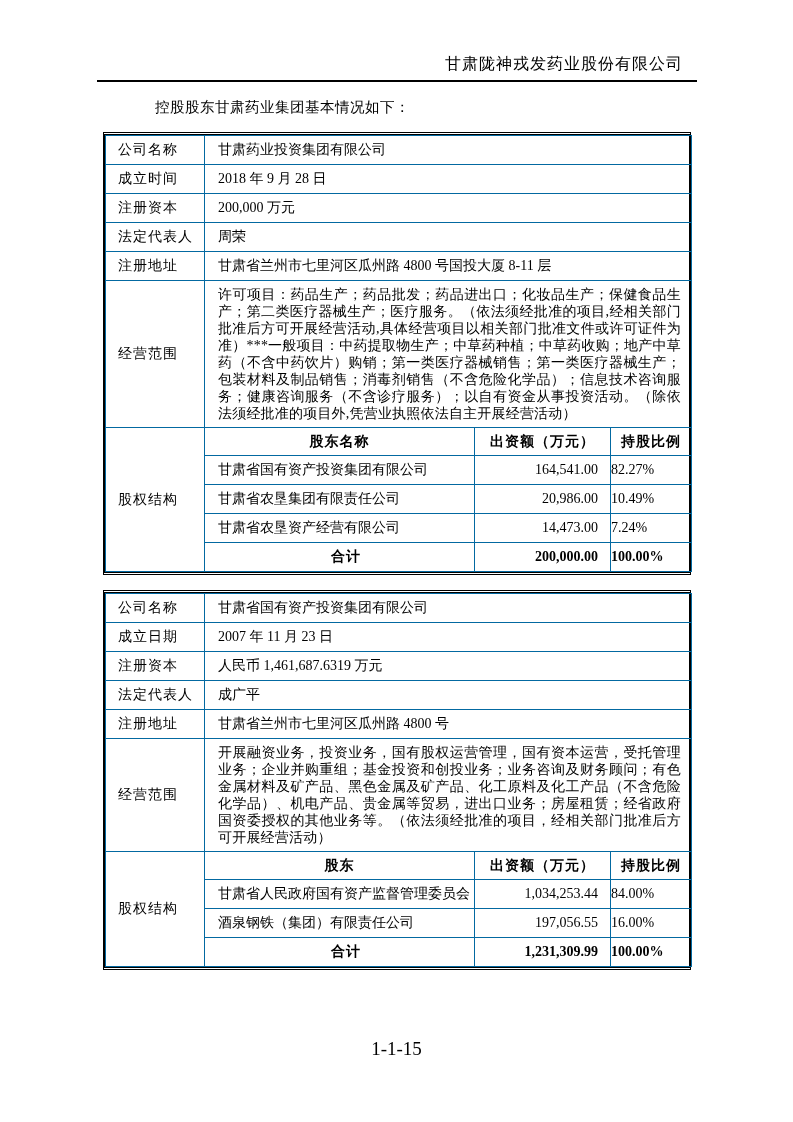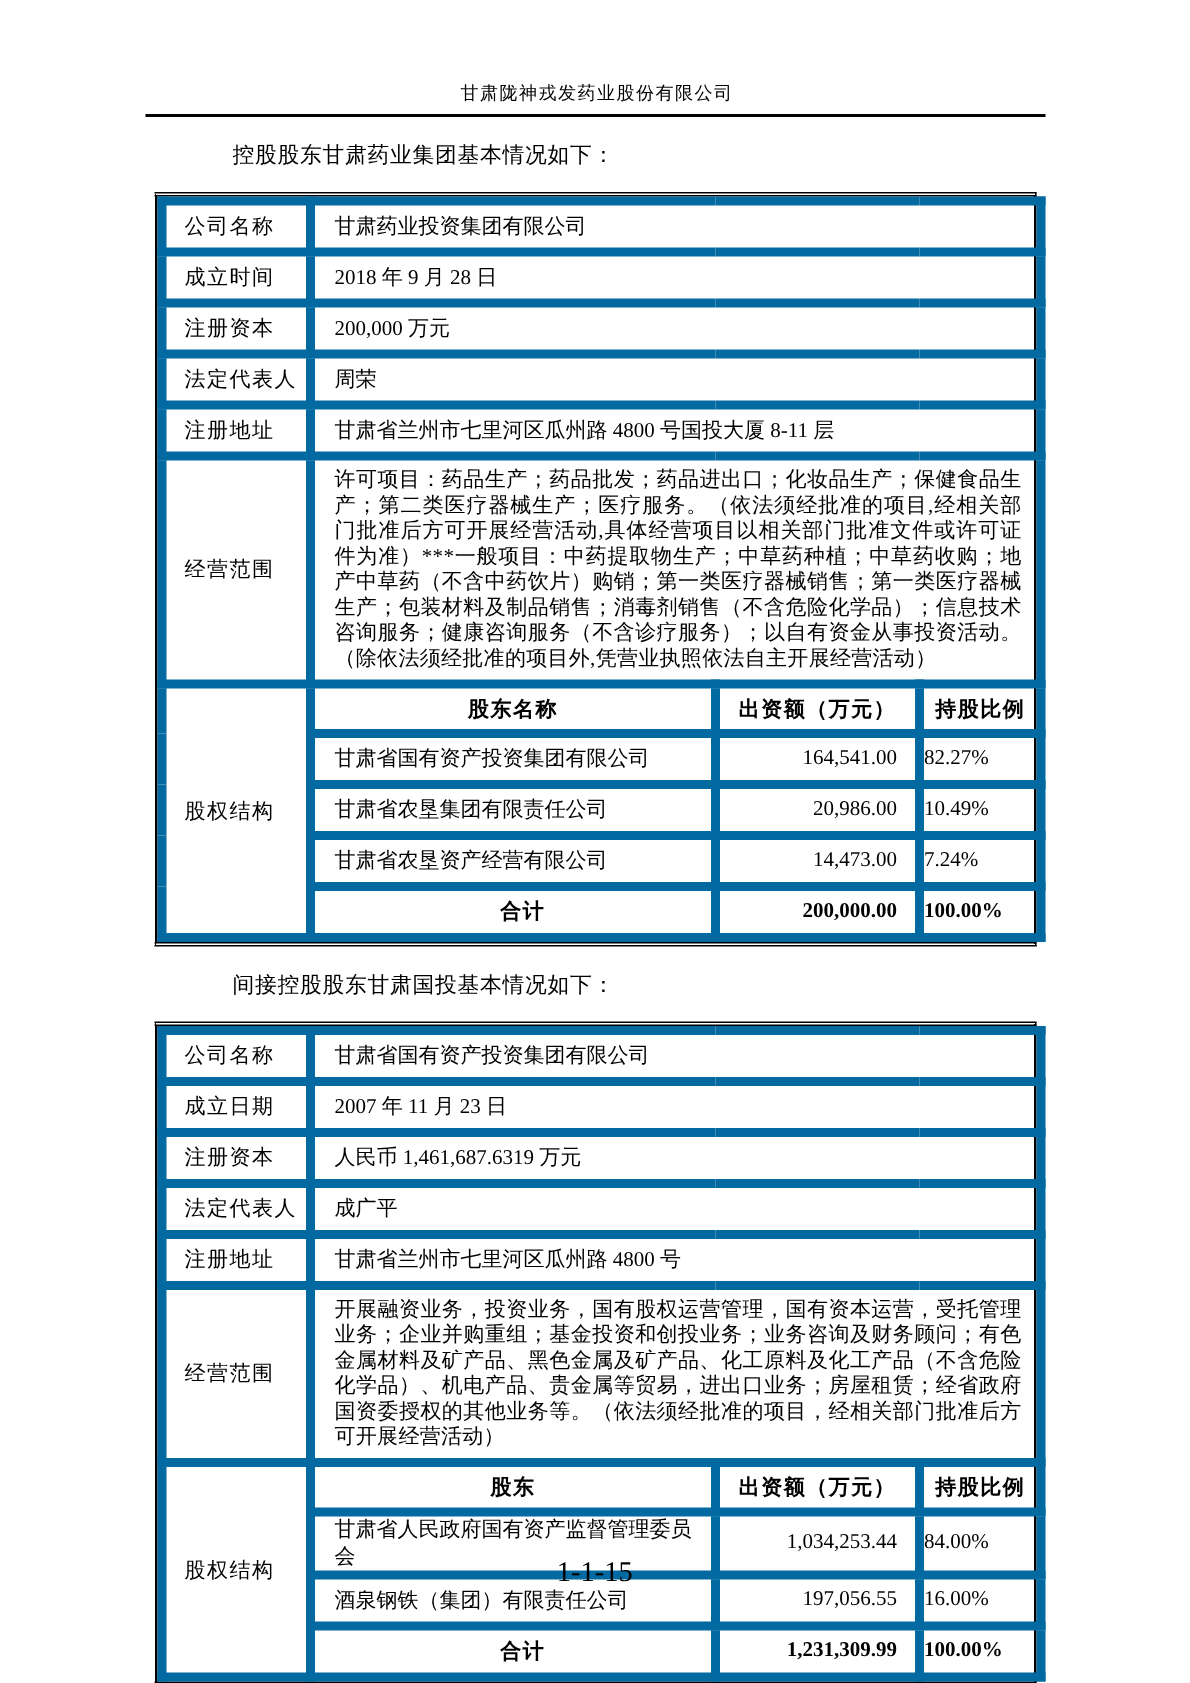--- a/index.html
+++ b/index.html
@@ -7,44 +7,44 @@
     position:relative;
     width:793px; height:1122px;
     background:#ffffff;
     color:#000;
     font-family:"Liberation Serif","DejaVu Serif",serif;
     box-sizing:border-box;
     padding:54px 96px 0 97px;
     overflow:hidden;
   }
   .doc-header{
-    display:flex; justify-content:center; align-items:flex-end;
+    display:flex; justify-content:flex-end; align-items:flex-end;
     padding:0 14px 5px 16px;
     border-bottom:2px solid #000;
-    font-size:12px; letter-spacing:1px;
+    font-size:16px; letter-spacing:1px;
   }
   .section-title{
     margin:27px 0 0 55px;
     font-family:"Liberation Sans","DejaVu Sans",sans-serif;
     font-weight:bold; font-size:16px;
   }
   .intro{
     margin:16px 0 0 58px;
     font-size:14.5px; letter-spacing:0.5px;
   }
   .tblwrap{
     margin:15px 0 0 6px;
     width:588px;
     border:2px solid #000;
     border-top:3px double #000;
     border-bottom:3px double #000;
     box-sizing:border-box;
   }
   table{ border-collapse:collapse; width:100%; table-layout:fixed; }
-  td,th{ border:6px solid #0369a1; font-size:14px; vertical-align:middle; padding:0; }
+  td,th{ border:1px solid #0369a1; font-size:14px; vertical-align:middle; padding:0; }
   col.c-label{ width:99px; }
   col.c-name{ width:270px; }
   col.c-amt{ width:136px; }
   col.c-pct{ width:81px; }
   .lbl{ height:28px; padding-left:12px; text-align:left; letter-spacing:1px; }
   .val{ padding-left:13px; text-align:left; }
   .scope{ padding:5px 10px 5px 13px; line-height:17px; text-align:justify; letter-spacing:0.2px; }
   .eq-head{ height:27px; font-weight:bold; text-align:center; letter-spacing:1px; }
   .name{ height:28px; padding-left:13px; text-align:left; }
   .amt{ height:28px; padding-right:12px; text-align:right;margin-left:32px; }
@@ -124,21 +124,20 @@
       </tr>
       <tr class="total">
         <td class="name">合计</td>
         <td class="amt">200,000.00</td>
         <td class="pct">100.00%</td>
       </tr>
     </tbody>
       </table>
   </div>
 
-  <p class="intro">间接控股股东甘肃国投基本情况如下：</p>
 
   <div class="tblwrap">
     <table>
       <colgroup>
           <col class="c-label">
           <col class="c-name">
           <col class="c-amt">
           <col class="c-pct">
         </colgroup>
       <tbody>

